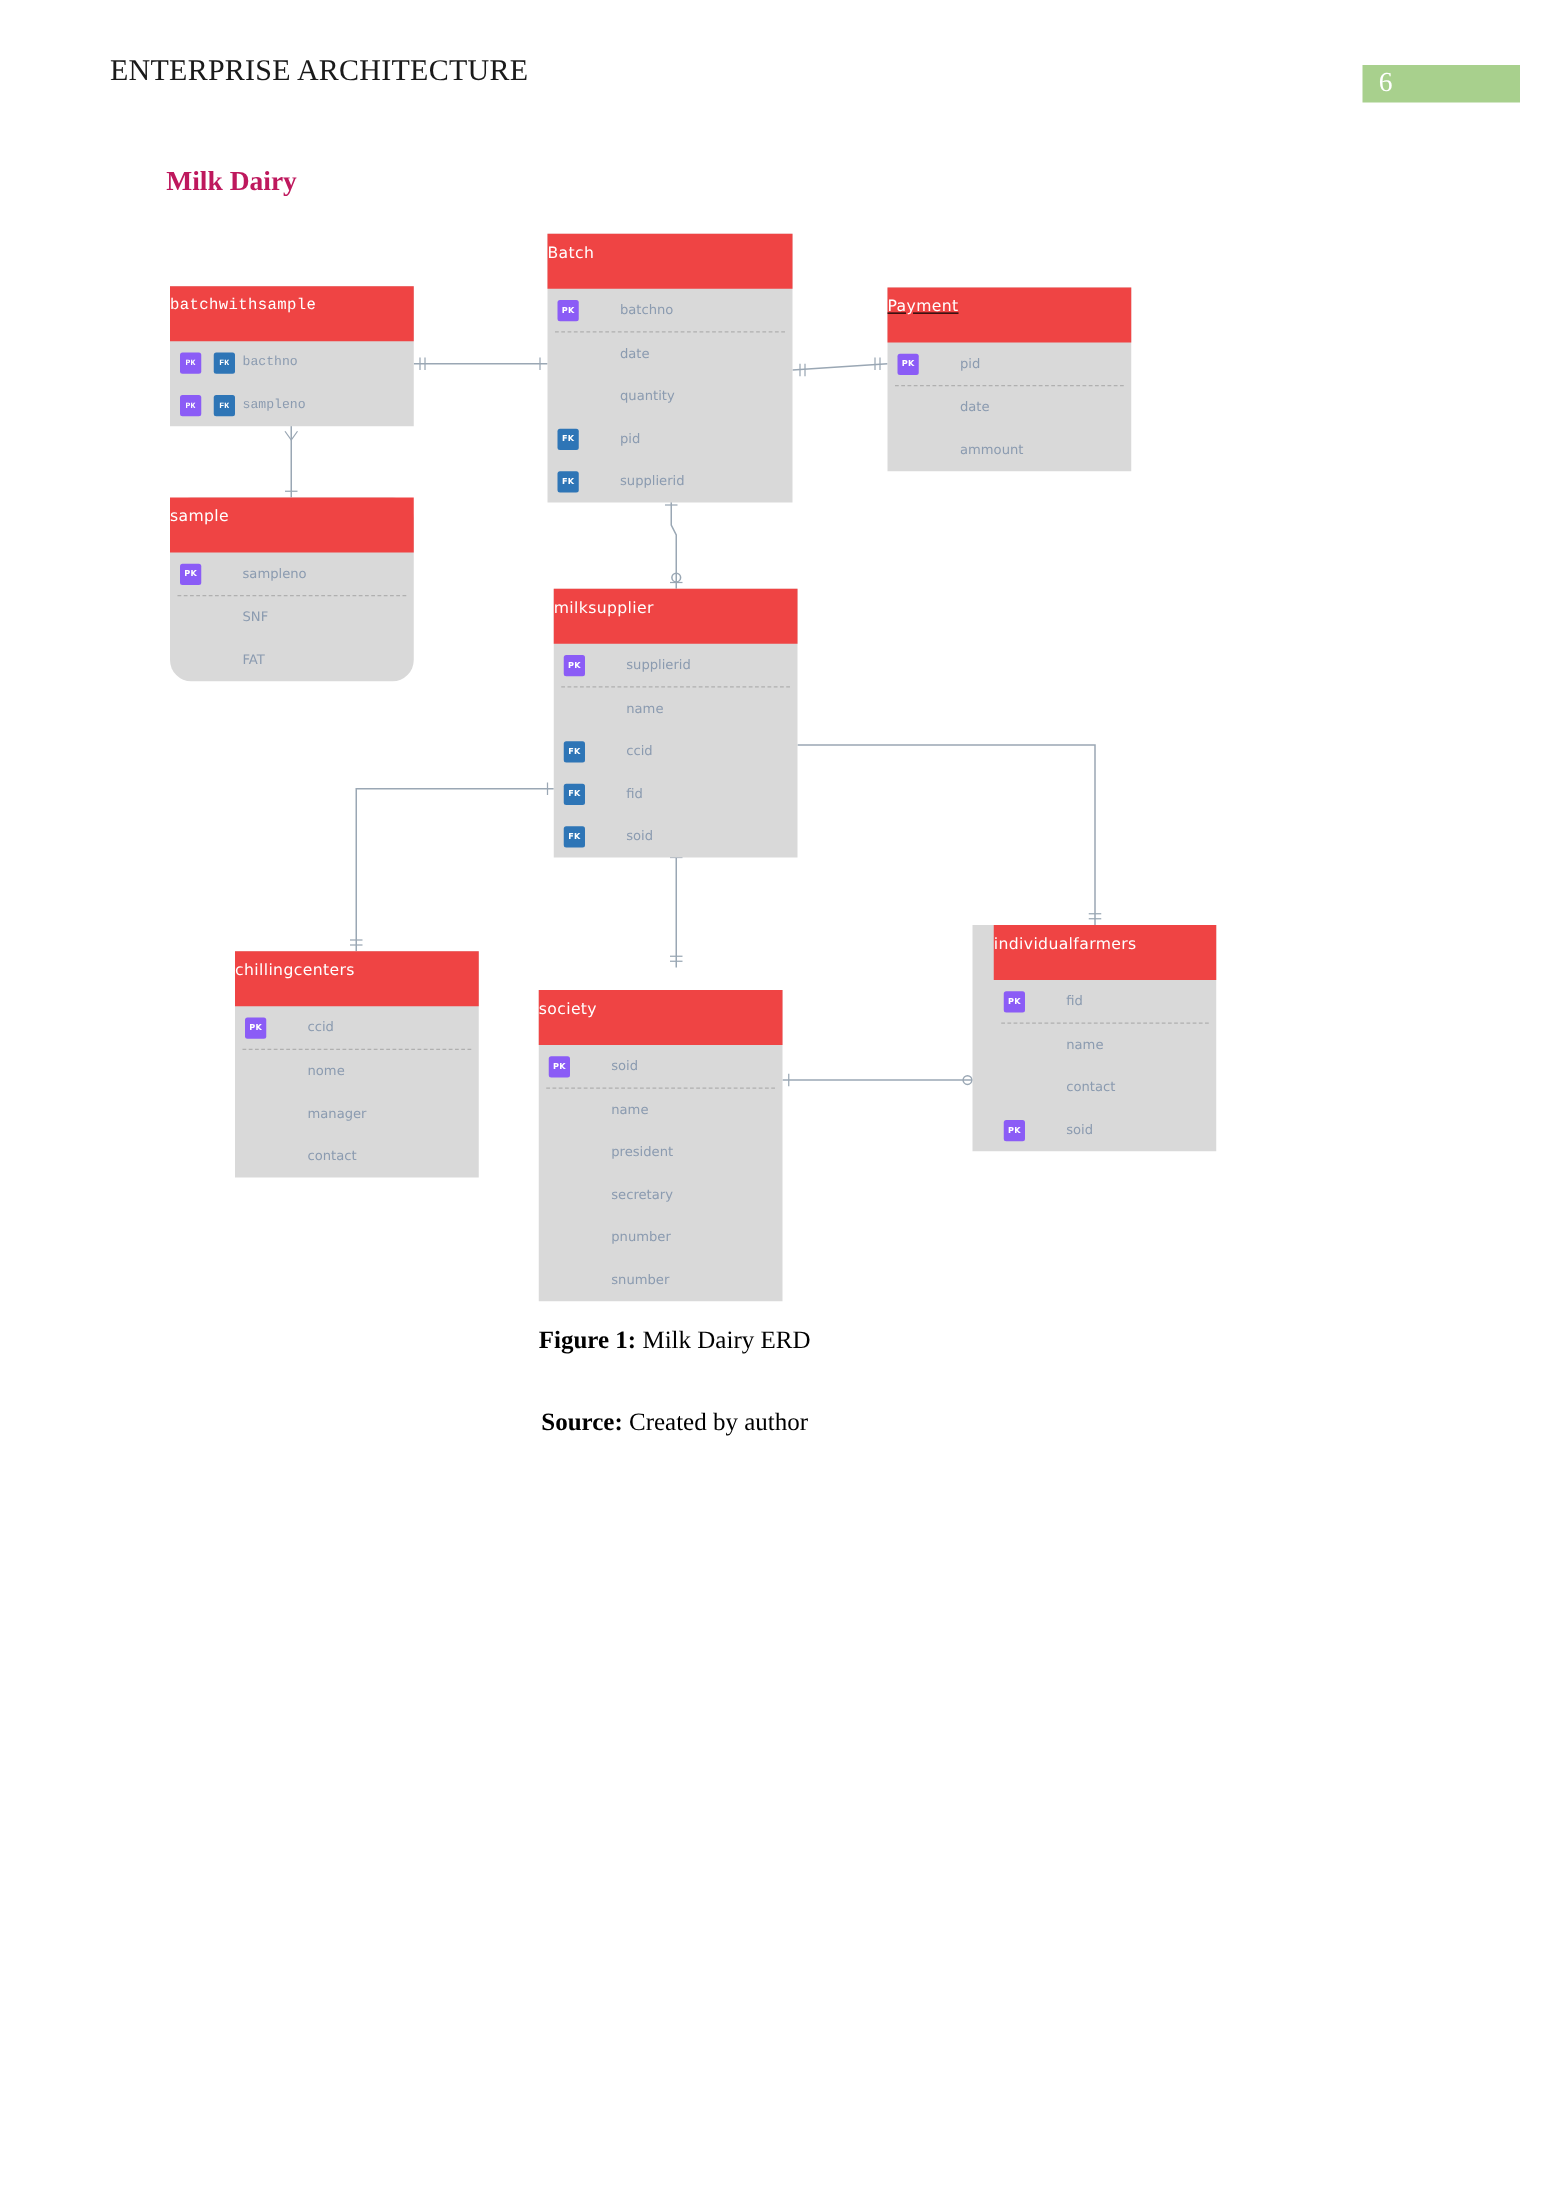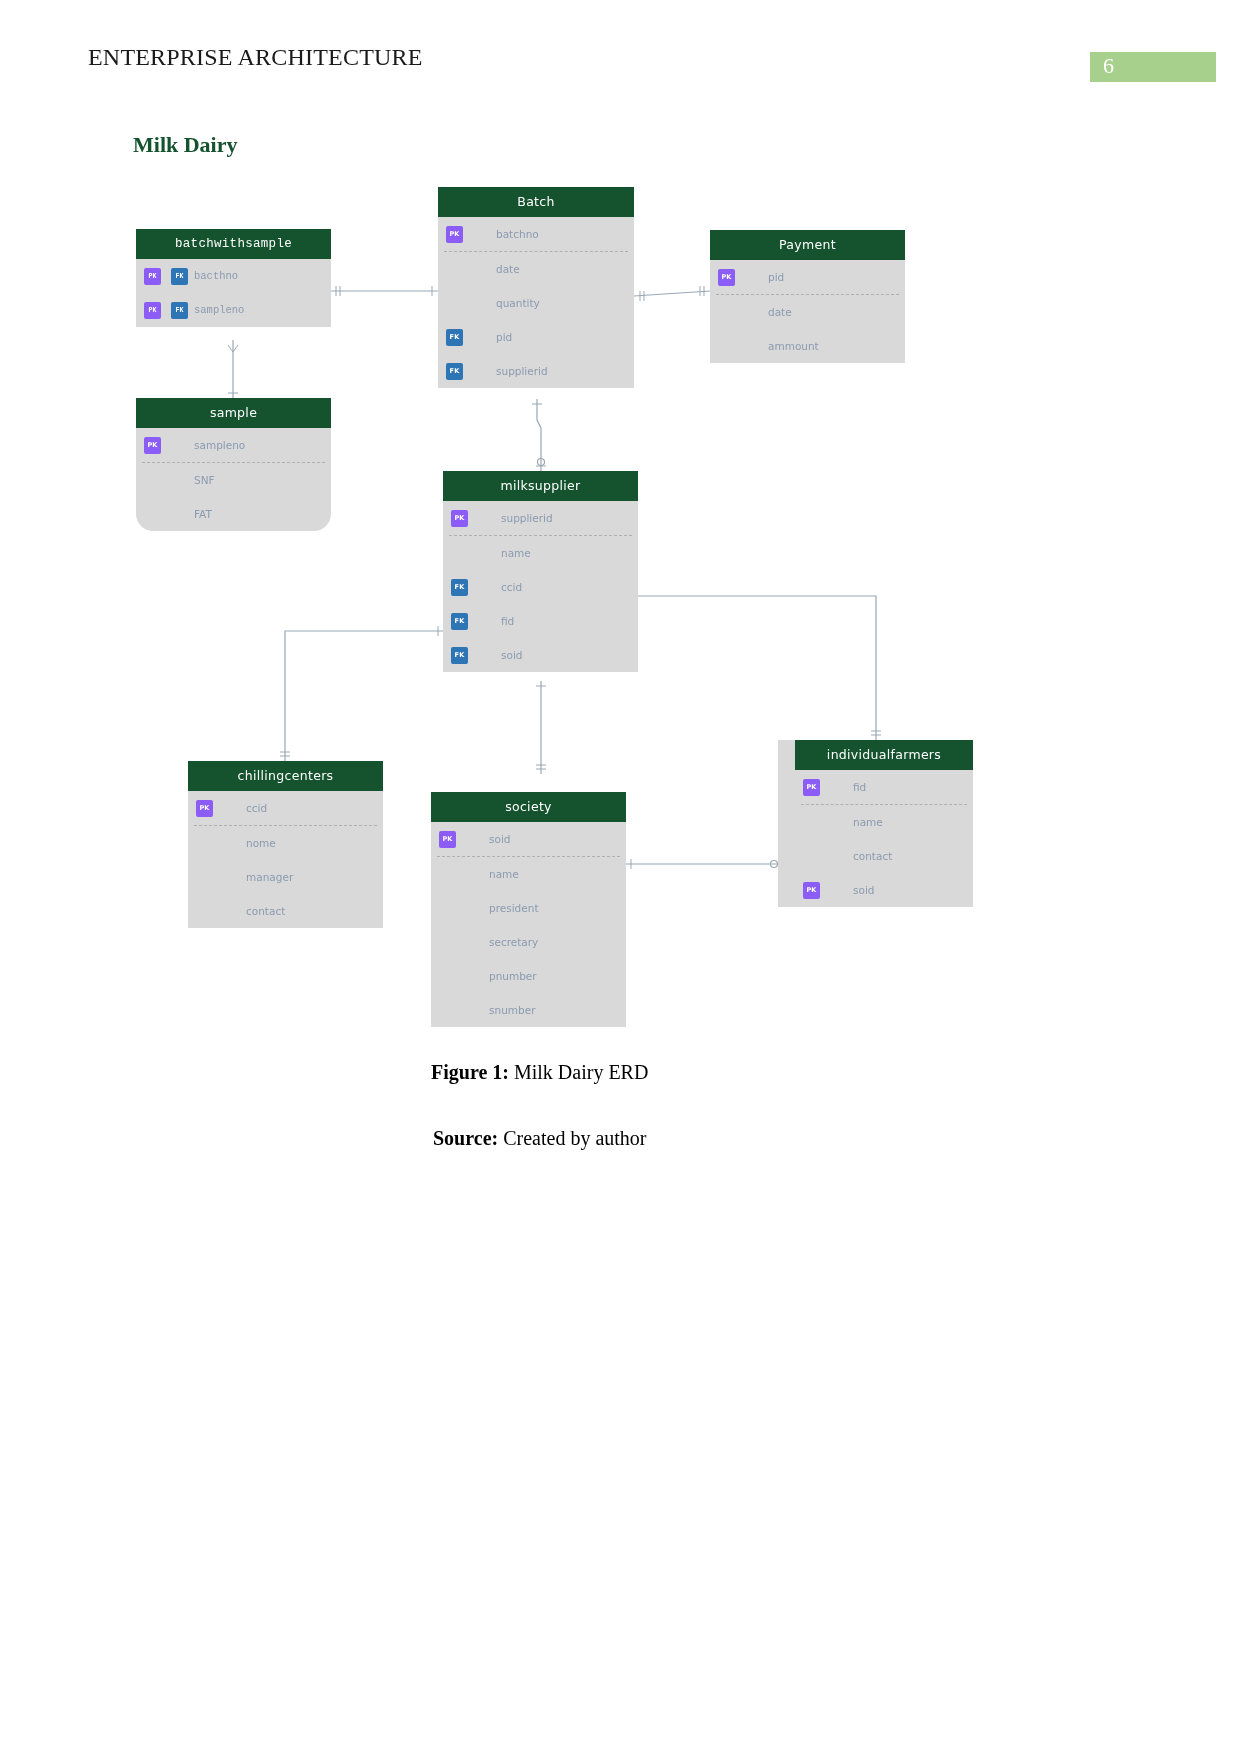--- a/index.html
+++ b/index.html
@@ -48,21 +48,21 @@
     color: #ffffff;
   }
 
   
   .section-heading {
     position: absolute;
     left: 133px;
     top: 132px;
     font-size: 22px;
     font-weight: bold;
-    color: #14532d;
+    color: #be185d;
   }
 
   
   #erd-canvas {
     position: absolute;
     left: 0;
     top: 0;
     width: 1241px;
     height: 1100px;
   }
@@ -75,26 +75,25 @@
     pointer-events: none;
   }
 
   .erd-table {
     position: absolute;
     background: #d9d9d9;
     font-family: "DejaVu Sans", sans-serif;
     box-sizing: border-box;
   }
   .erd-title {
-    height: 30px;
+    height: 44px;
     line-height: 30px;
-    background: #14532d;
+    background: #ef4444;
     color: #ffffff;
     font-size: 12.5px;
-    text-align: center;
     letter-spacing: 0.3px;
   }
   .erd-body {
     padding: 0;
   }
   .erd-row {
     position: relative;
     height: 34px;
     line-height: 34px;
     font-size: 10.5px;
@@ -235,21 +234,21 @@
         <div class="erd-row">
           <span class="erd-badge badge-fk">FK</span>
           <span class="attr-name">pid</span>
         </div>
         <div class="erd-row">
           <span class="erd-badge badge-fk">FK</span>
           <span class="attr-name">supplierid</span>
         </div>
       </div>
     </div>
-    <div class="erd-table" style="left: 710px; top: 230px; width: 195px;">
+    <div class="erd-table" style="left: 710px; top: 230px; width: 195px; text-decoration: underline;">
       <div class="erd-title">Payment</div>
       <div class="erd-body">
         <div class="erd-row">
           <span class="erd-badge badge-pk">PK</span>
           <span class="attr-name">pid</span>
         </div>
         <div class="erd-divider"></div>
         <div class="erd-row">
           <span class="attr-name">date</span>
         </div>

